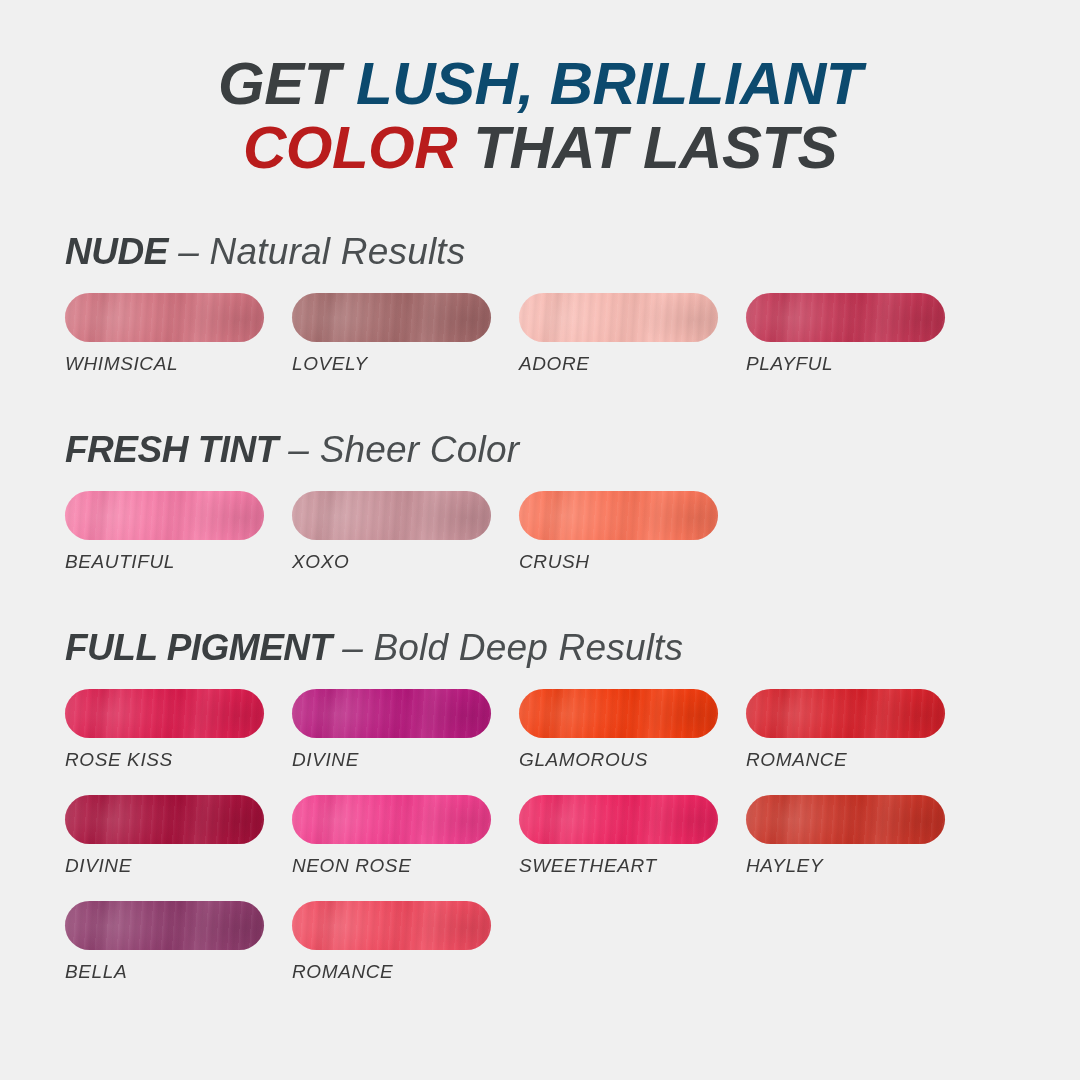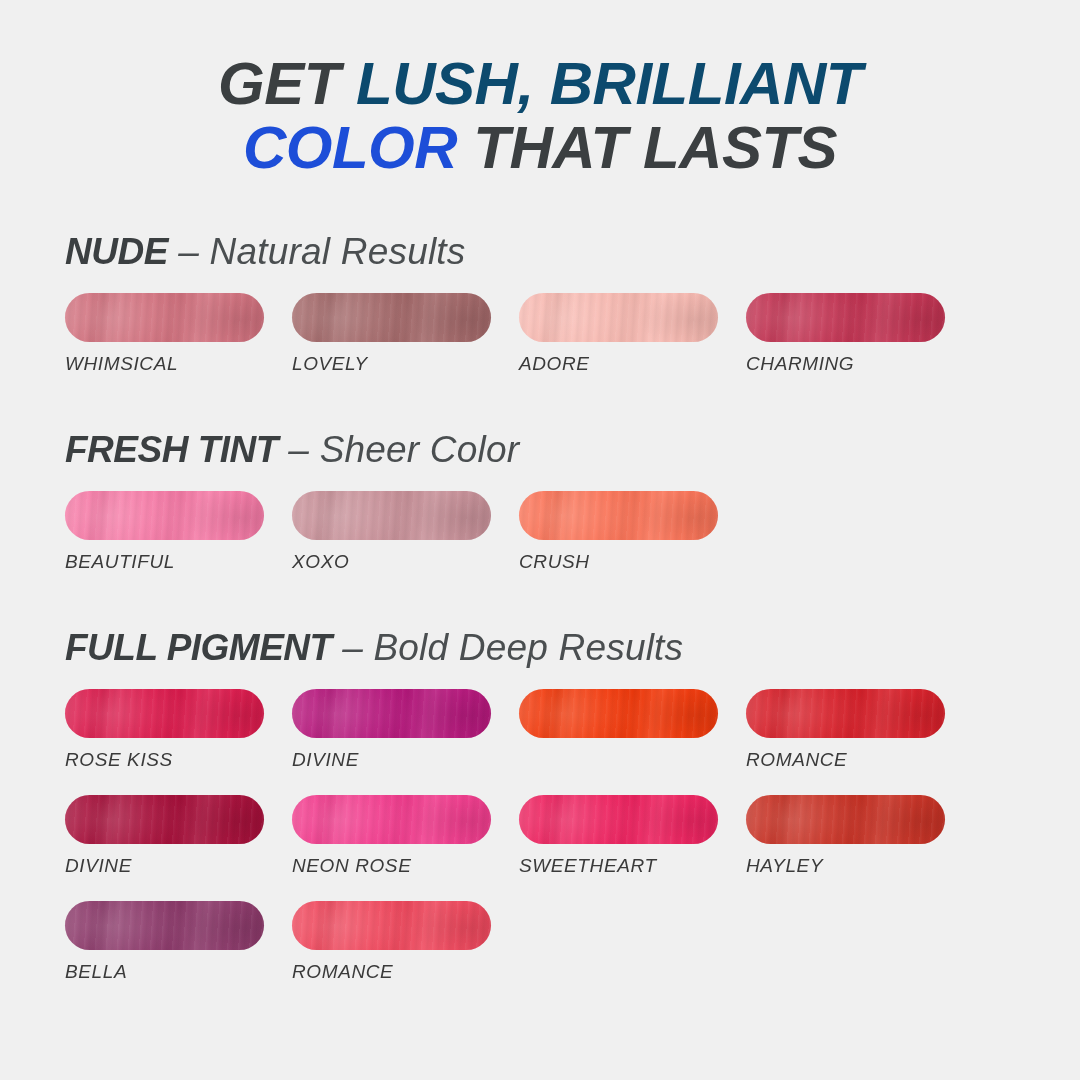--- a/index.html
+++ b/index.html
@@ -117,21 +117,21 @@
   }
 </style>
 </head>
 <body style="background: rgb(240, 240, 240);">
 
 <div class="headline" style="color: rgb(59, 63, 65);">
   <span class="headline-line">
     <span>GET </span><span class="accent" style="color: #0c4a6e;">LUSH, BRILLIANT</span>
   </span>
   <span class="headline-line">
-    <span class="accent" style="color: #1d4ed8;">COLOR</span><span> THAT LASTS</span>
+    <span class="accent" style="color: #b91c1c;">COLOR</span><span> THAT LASTS</span>
   </span>
 </div>
 
 <div class="sections">
     <div class="section">
       <div class="section-heading"><span class="strong">NUDE</span><span class="light"> – </span><span class="light">Natural Results</span></div>
       <div class="swatch-row">
         <div class="swatch-cell">
           <div class="swatch" style="background: rgb(210, 114, 127);"></div>
           <div class="swatch-label">WHIMSICAL</div>
@@ -139,21 +139,21 @@
         <div class="swatch-cell">
           <div class="swatch" style="background: rgb(164, 105, 106);"></div>
           <div class="swatch-label">LOVELY</div>
         </div>
         <div class="swatch-cell">
           <div class="swatch" style="background: rgb(248, 186, 178);"></div>
           <div class="swatch-label">ADORE</div>
         </div>
         <div class="swatch-cell">
           <div class="swatch" style="background: rgb(194, 51, 82);"></div>
-          <div class="swatch-label">CHARMING</div>
+          <div class="swatch-label">PLAYFUL</div>
         </div>
       </div>
     </div>
     <div class="section">
       <div class="section-heading"><span class="strong">FRESH TINT</span><span class="light"> – </span><span class="light">Sheer Color</span></div>
       <div class="swatch-row">
         <div class="swatch-cell">
           <div class="swatch" style="background: rgb(246, 123, 167);"></div>
           <div class="swatch-label">BEAUTIFUL</div>
         </div>
@@ -173,20 +173,21 @@
         <div class="swatch-cell">
           <div class="swatch" style="background: rgb(220, 27, 77);"></div>
           <div class="swatch-label">ROSE KISS</div>
         </div>
         <div class="swatch-cell">
           <div class="swatch" style="background: rgb(183, 24, 125);"></div>
           <div class="swatch-label">DIVINE</div>
         </div>
         <div class="swatch-cell">
           <div class="swatch" style="background: rgb(242, 58, 12);"></div>
+          <div class="swatch-label">GLAMOROUS</div>
         </div>
         <div class="swatch-cell">
           <div class="swatch" style="background: rgb(216, 32, 42);"></div>
           <div class="swatch-label">ROMANCE</div>
         </div>
         <div class="swatch-cell">
           <div class="swatch" style="background: rgb(167, 15, 58);"></div>
           <div class="swatch-label">DIVINE</div>
         </div>
         <div class="swatch-cell">

